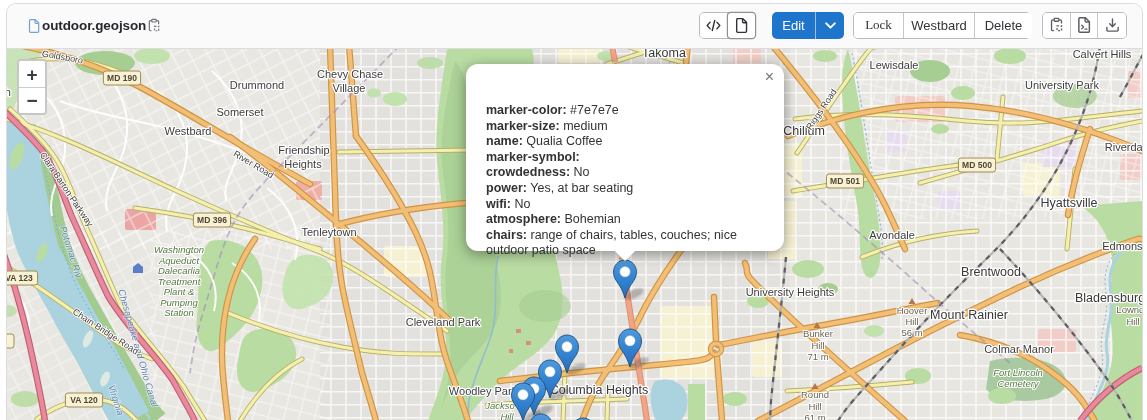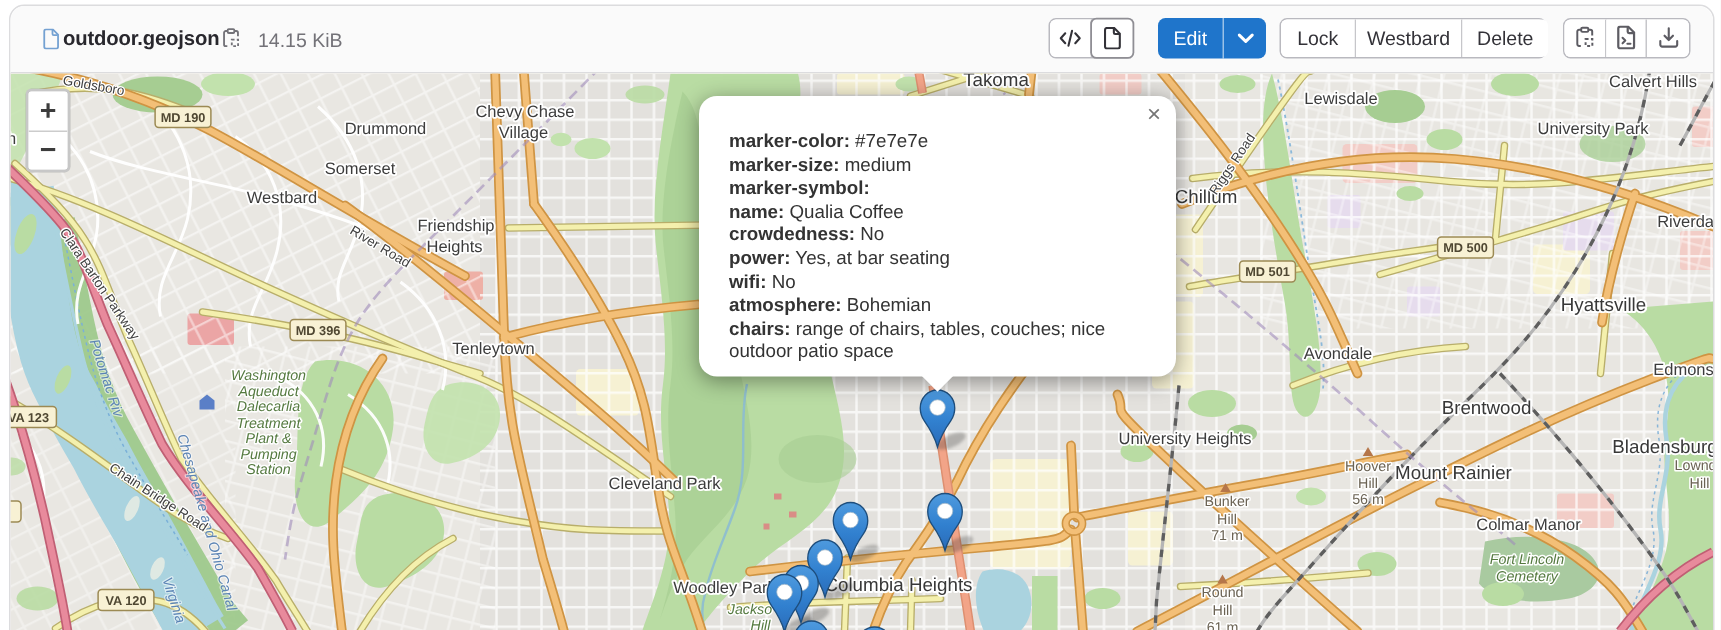--- a/index.html
+++ b/index.html
@@ -9,21 +9,21 @@
   .file-header{position:relative;height:44px;background:#fafafa;border-bottom:1px solid #dcdcde;
     border-radius:10px 10px 0 0;}
   .file-header *{box-sizing:border-box;}
   .fh-abs{position:absolute;}
   .fname{left:35px;top:0;height:44px;line-height:44px;font-size:13.5px;font-weight:700;color:#28272d;letter-spacing:-.1px;}
   .fsize{left:165px;top:0;height:44px;line-height:45px;font-size:13px;color:#737278;}
   .icobtn{background:none;border:none;padding:0;cursor:pointer;}
   .grp{position:absolute;top:7.5px;height:27px;display:flex;border:1px solid #b9b9bf;border-radius:5px;background:#fff;}
   .grp .seg{display:flex;align-items:center;justify-content:center;height:100%;
     border-right:1px solid #c6c6ca;background:#fff;font-size:13px;color:#333238;cursor:pointer;border-left:none;border-top:none;border-bottom:none;padding:0;}
-  .grp .seg:first-child{border-radius:4px 0 0 4px;}
+  .grp .seg:first-child{border-radius:4px 0 0 4px;font-family:Liberation Serif, serif;}
   .grp .seg:last-child{border-right:none;border-radius:0 4px 4px 0;}
   .toggle-grp{left:692px;width:57px;}
   .toggle-grp .seg{width:28.5px;}
   .toggle-grp .seg.sel{box-shadow:0 0 0 1.2px #8f8e94;border-radius:3px;background:#fff;}
   .edit-grp{left:765px;width:72px;border:none;background:#1f75cb;border-radius:5px;justify-content:flex-end;}
   .edit-main{width:43px;color:#fff;font-size:13px;font-weight:400;background:transparent;border:none;cursor:pointer;height:100%;}
   .edit-caret{width:29px;display:flex;align-items:center;justify-content:center;border-left:1px solid rgba(255,255,255,.55);cursor:pointer;}
   .lrd-grp{left:846px;width:178px;}
   .lrd-grp .seg{padding:0 13px;}
   .icon-grp{left:1035px;width:85px;}
@@ -31,21 +31,21 @@
   .map-wrap{position:absolute;left:0;top:45px;width:1135px;height:372px;overflow:hidden;background:#e9e7e2;}
   .map-wrap svg.map{position:absolute;left:0;top:0;display:block;}
   .zoomctl{position:absolute;left:10px;top:10px;width:26px;background:#fff;
     border:2px solid rgba(0,0,0,.22);border-radius:4px;overflow:hidden;}
   .zbtn{width:26px;height:26px;line-height:25px;text-align:center;font-size:19px;font-weight:700;color:#3c3c3c;cursor:pointer;background:#fff;border:none;display:block;padding:0;font-family:"Liberation Sans",sans-serif;}
   .zbtn + .zbtn{border-top:1px solid #ccc;}
   .popup{position:absolute;left:459px;top:15px;width:318px;height:187px;background:#fff;border-radius:12px;
     box-shadow:0 3px 14px rgba(0,0,0,.4);}
   .popup:after{content:"";position:absolute;left:50%;bottom:-7px;width:15px;height:15px;background:#fff;
     transform:translateX(-50%) rotate(45deg);}
-  .popup-content{padding:23px 22px 12px 20px;font-size:12.5px;line-height:15.6px;color:#333;}
+  .popup-content{padding:23px 22px 12px 20px;font-size:12.5px;line-height:15.6px;color:#333;margin-top:16px;}
   .popup-content b{font-weight:700;}
   .popup-close{position:absolute;top:5px;right:10px;font-size:16px;line-height:16px;color:#757575;cursor:pointer;background:none;border:none;padding:0;font-family:"Liberation Sans",sans-serif;}
   .mrow{white-space:normal;}
   
   text{font-family:"Liberation Sans",sans-serif;}
   .t-town{font-size:12.5px;fill:#383838;paint-order:stroke;stroke:#ffffff;stroke-width:2.6px;stroke-linejoin:round;text-anchor:middle;}
   .t-place{font-size:11px;fill:#3c3c3c;paint-order:stroke;stroke:#ffffff;stroke-width:2.4px;stroke-linejoin:round;text-anchor:middle;}
   .t-green{font-size:9.5px;font-style:italic;fill:#54793f;paint-order:stroke;stroke:#ffffff;stroke-width:2px;stroke-linejoin:round;text-anchor:middle;}
   .t-water{font-size:9.5px;font-style:italic;fill:#5b84b5;paint-order:stroke;stroke:rgba(255,255,255,.55);stroke-width:1.6px;stroke-linejoin:round;text-anchor:middle;}
   .t-road{font-size:9px;fill:#3f3f3f;paint-order:stroke;stroke:#ffffff;stroke-width:1.8px;stroke-linejoin:round;text-anchor:middle;}
@@ -65,21 +65,20 @@
     </span>
     <strong class="fh-abs fname">outdoor.geojson</strong>
     <button class="fh-abs icobtn" style="left:140px;top:14px;" title="">
       <svg width="14" height="15" viewBox="0 0 16 16" fill="none" stroke="#737278" stroke-width="1.4">
         <path d="M5.5 2.5 H4 A1.3 1.3 0 0 0 2.7 3.8 V12.7 A1.3 1.3 0 0 0 4 14 H5.2"></path>
         <path d="M10.5 2.5 H12 A1.3 1.3 0 0 1 13.3 3.8 V6.5"></path>
         <rect x="5.5" y="1" width="5" height="3" rx="0.8"></rect>
         <path d="M8.6 9 H13.4 V14 H8.6 Z" stroke-dasharray="2.1 1.7"></path>
       </svg>
     </button>
-    <span class="fh-abs fsize">14.15 KiB</span>
 
     <div class="grp toggle-grp">
       <button class="seg">
         <svg width="15" height="13" viewBox="0 0 16 14" fill="none" stroke="#333238" stroke-width="1.5" stroke-linecap="round" stroke-linejoin="round">
           <path d="M4.4 3.4 L1.2 7 L4.4 10.6"></path>
             <path d="M11.6 3.4 L14.8 7 L11.6 10.6"></path>
             <path d="M9.3 1.6 L6.7 12.4"></path>
         </svg>
       </button>
       <button class="seg sel">
@@ -520,22 +519,22 @@
 
     <div class="zoomctl">
       <button class="zbtn">+</button>
       <button class="zbtn">−</button>
     </div>
 
     <div class="popup">
       <div class="popup-content">
         <div class="mrow"><b>marker-color:</b> <span>#7e7e7e</span></div>
         <div class="mrow"><b>marker-size:</b> <span>medium</span></div>
+        <div class="mrow"><b>name:</b> <span>Qualia Coffee</span></div>
         <div class="mrow"><b>marker-symbol:</b> <span></span></div>
-        <div class="mrow"><b>name:</b> <span>Qualia Coffee</span></div>
         <div class="mrow"><b>crowdedness:</b> <span>No</span></div>
         <div class="mrow"><b>power:</b> <span>Yes, at bar seating</span></div>
         <div class="mrow"><b>wifi:</b> <span>No</span></div>
         <div class="mrow"><b>atmosphere:</b> <span>Bohemian</span></div>
         <div class="mrow"><b>chairs:</b> <span>range of chairs, tables, couches; nice outdoor patio space</span></div>
       </div>
       <button class="popup-close">×</button>
     </div>
   </div>
 </div>

